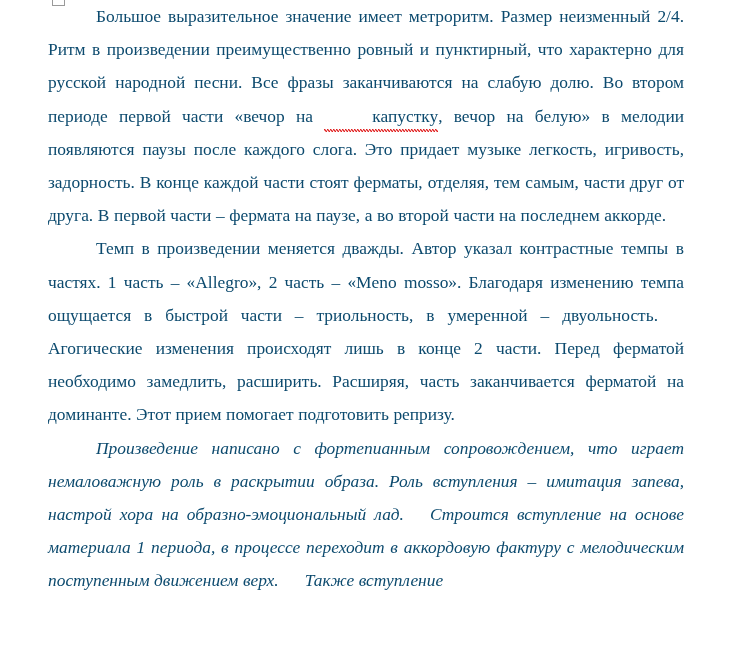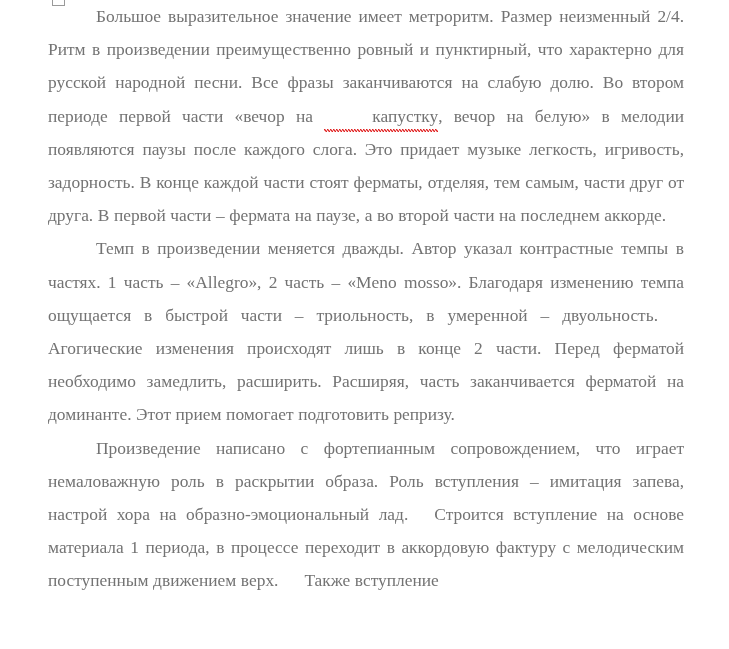--- a/index.html
+++ b/index.html
@@ -37,26 +37,27 @@
     width: 636px;
   }
   p.para {
     margin: 0;
     padding: 0;
     text-align: justify;
     text-justify: inter-word;
     text-indent: 48px;
     font-size: 17.4px;
     line-height: 33.2px;
-    color: #737373;
+    color: #0c4a6e;
     hyphens: none;
     word-spacing: 0.2px;
   }
   p.para:last-child {
     text-align: justify;
+    font-style: italic;
   }
   .misspelled {
     position: relative;
     display: inline-block;
     text-decoration: none;
   }
   .misspelled::after {
     content: "";
     position: absolute;
     left: 0;

